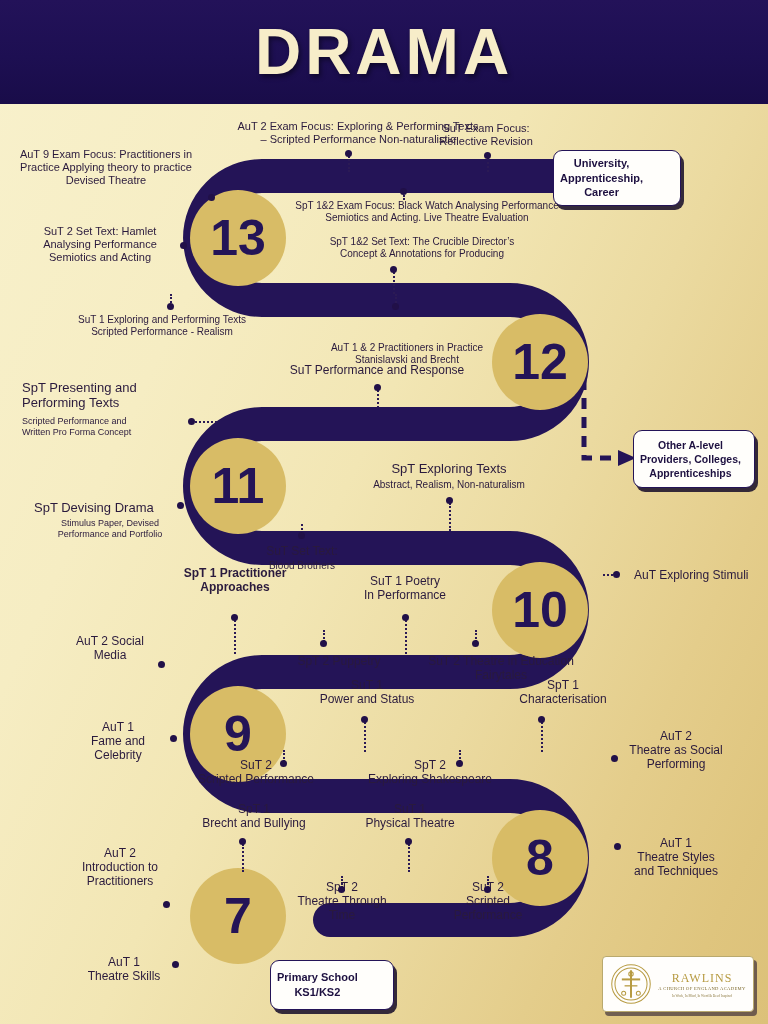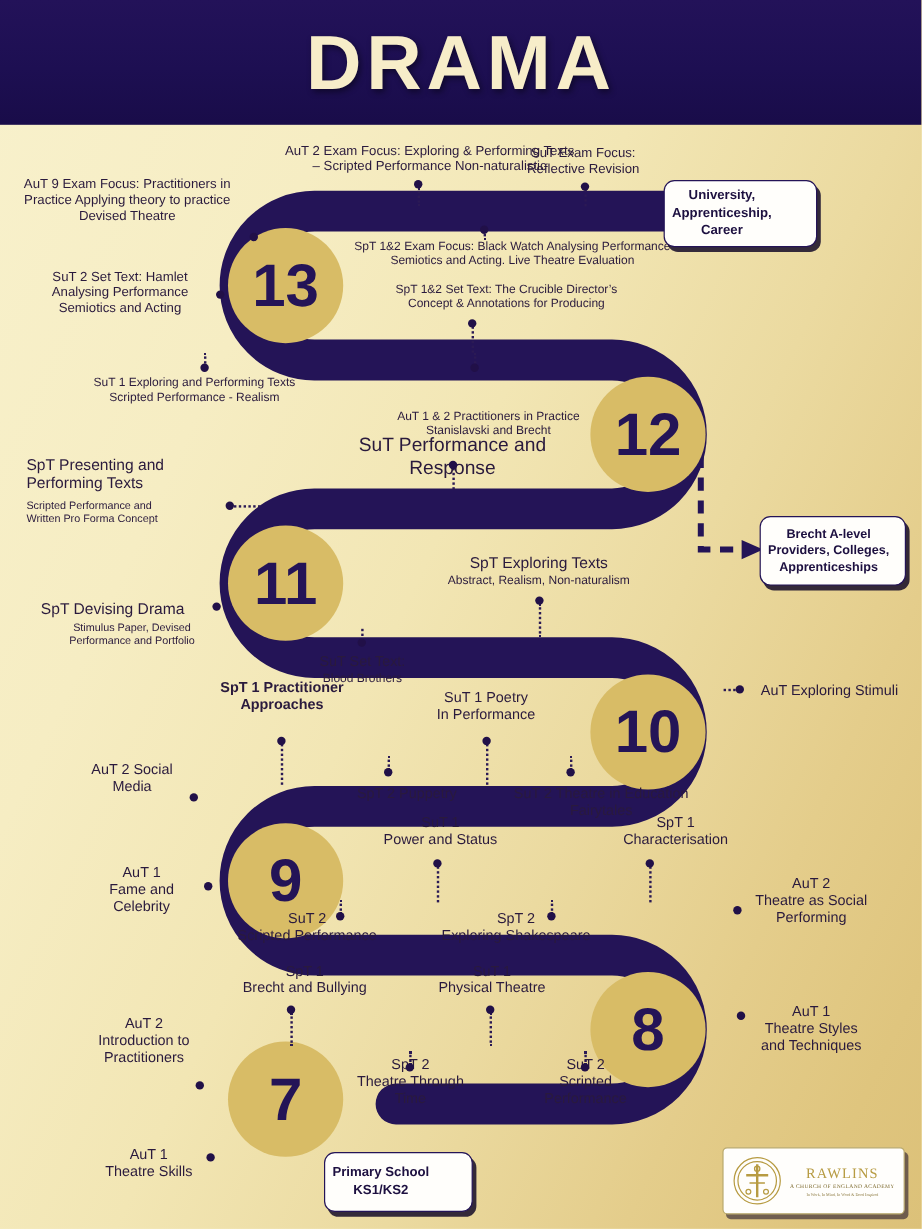--- a/index.html
+++ b/index.html
@@ -62,21 +62,21 @@
     z-index:6;
     line-height:1.18;
   }
   .lbl.c{ text-align:center; }
   .lbl.l{ text-align:left; }
   .t9 { font-size:9px; }
   .t10{ font-size:10px; }
   .t11{ font-size:11px; }
   .t12{ font-size:12px; }
   .t13{ font-size:13px; }
-  .t14{ font-size:16px; }
+  .t14{ font-size:12px; }
   
   .dot{
     position:absolute;
     width:7px; height:7px; border-radius:50%;
     background:#211048;
     z-index:7;
   }
   .lead{
     position:absolute;
     border-left:2px dotted #2b1a55;
@@ -158,21 +158,21 @@
   <div class="callout" style="left:553px;top:150px;width:128px;height:56px;font-size:11px;line-height:1.35;">
     <div>
       <div>University,</div>
       <div>Apprenticeship,</div>
       <div>Career</div>
     </div>
   </div>
 
   <div class="callout" style="left:633px;top:430px;width:122px;height:58px;font-size:10.5px;line-height:1.35;">
     <div>
-      <div>Brecht A-level</div>
+      <div>Other A-level</div>
       <div>Providers, Colleges,</div>
       <div>Apprenticeships</div>
     </div>
   </div>
 
   <div class="callout" style="left:270px;top:960px;width:124px;height:50px;font-size:11px;line-height:1.4;">
     <div>
       <div>Primary School</div>
       <div>KS1/KS2</div>
     </div>

